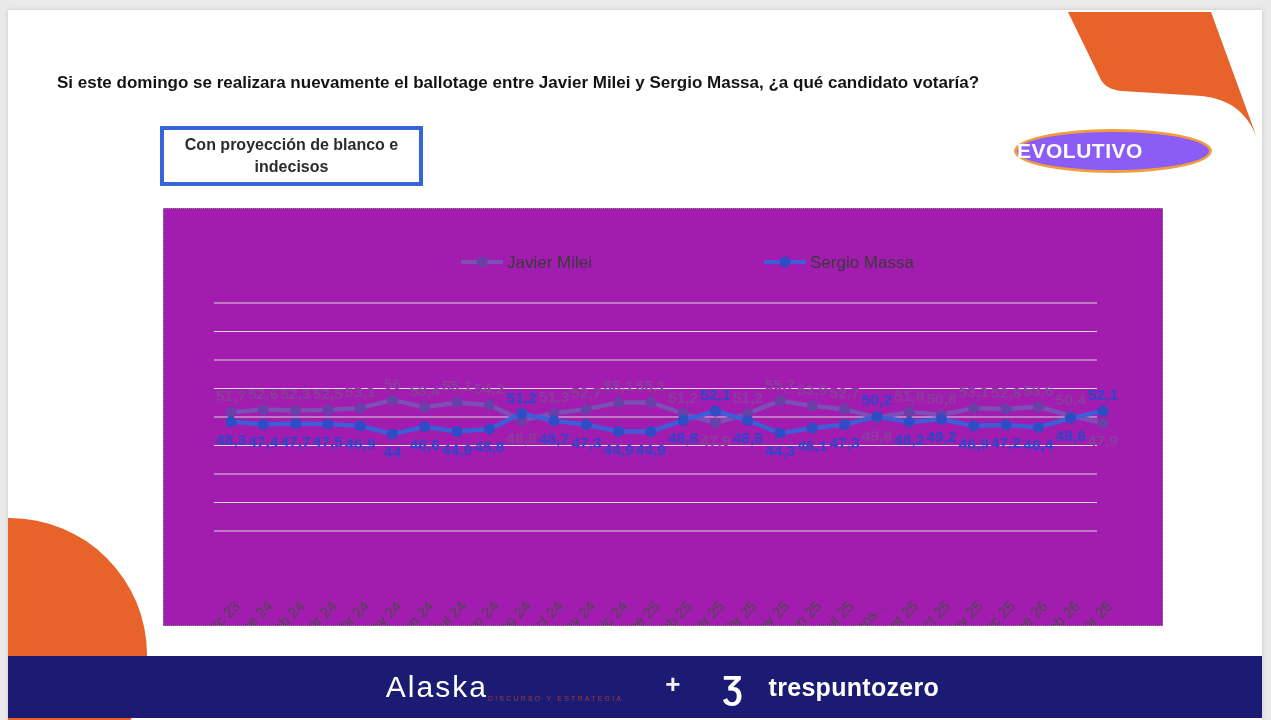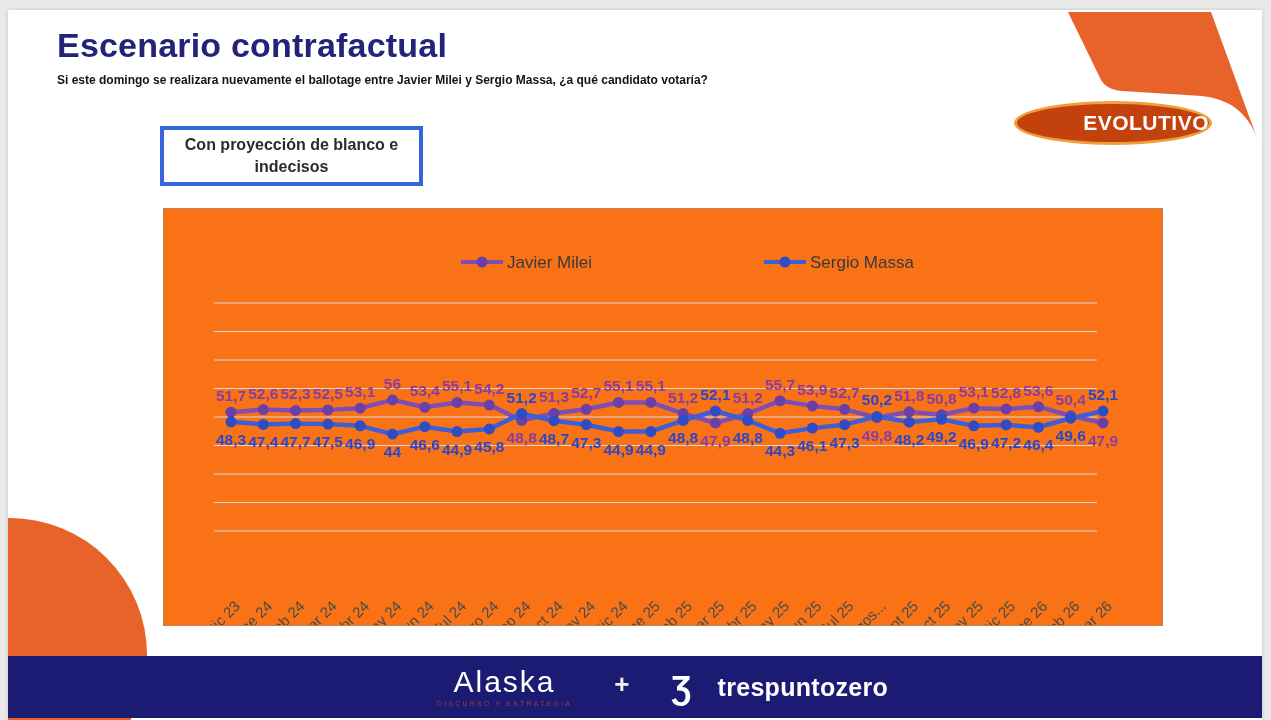--- a/index.html
+++ b/index.html
@@ -6,69 +6,68 @@
   html,body { width:1271px; height:720px; background:#e9e9e9; font-family:"Liberation Sans", sans-serif; overflow:hidden; }
   .slide {
     position:absolute; left:8px; top:10px; width:1254px; height:710px;
     background:#ffffff; overflow:hidden; box-shadow:0 0 4px rgba(0,0,0,.15);
   }
   .title {
     position:absolute; left:49px; top:16px; font-size:34px; font-weight:bold;
     color:#23237a; letter-spacing:0.2px;
   }
   .subtitle {
-    position:absolute; left:49px; top:63px; font-size:12px; font-weight:600;
+    position:absolute; left:49px; top:63px; font-size:17px; font-weight:600;
     color:#141414; width:950px;
   }
   .filter-box {
     position:absolute; left:152px; top:116px; width:263px; height:60px;
     border:4px solid #3465d9; background:#fff; display:flex; align-items:center; justify-content:center;
     text-align:center; padding:4px 10px;
   }
   .filter-box span { font-size:16px; font-weight:bold; color:#2b2b2b; line-height:1.4; }
   .badge {
-    position:absolute; left:1006px; top:91px; width:198px; height:44px;
-    background:#c2410c; border:3px solid #f09d3c; border-radius:50%;
-    display:flex; align-items:center; justify-content:flex-end;
+    position:absolute; left:1006px; top:119px; width:198px; height:44px;
+    background:#8b5cf6; border:3px solid #f09d3c; border-radius:50%;
+    display:flex; align-items:center; justify-content:flex-start;
   }
   .badge span { color:#fdfdfd; font-size:21px; font-weight:600; letter-spacing:0.5px; }
   .swoosh { position:absolute; right:0; top:0; width:232px; height:135px; }
   .corner-circle {
     position:absolute; left:-135px; top:508px; width:274px; height:274px;
     border-radius:50%; background:#e8632a;
   }
   .chart-box {
     position:absolute; left:155px; top:198px; width:1000px; height:418px;
-    border:1px dotted #8a8a8a; background:#f97316;
+    border:1px dotted #8a8a8a; background:#a21caf;
   }
   .chart-box svg { display:block; }
   .footer {
     position:absolute; left:0; top:646px; width:1254px; height:62px;
     background:#1b1b74; display:flex; align-items:center; justify-content:center;
   }
   .footer-inner { display:flex; align-items:center; margin-left:55px; }
-  .brand1 { display:flex; flex-direction:column; align-items:center; }
+  .brand1 { display:flex; align-items:flex-end; }
   .brand1-name { color:#fff; font-size:30px; font-weight:500; letter-spacing:2px; line-height:1; }
   .brand1-sub { color:#a03b3b; font-size:7px; letter-spacing:2.2px; margin-top:3px; }
   .plus { color:#f3efe9; font-size:26px; font-weight:600; margin:0 42px 6px 42px; }
   .brand2 { display:flex; align-items:center; color:#fff; }
   .brand2-glyph { font-size:33px; font-weight:bold; margin-right:3px; line-height:1; }
   .brand2-name { font-size:25px; font-weight:bold; letter-spacing:0.3px;margin-left:23px; }
 </style>
 </head>
 <body>
 
 <div class="slide">
 
   <svg class="swoosh" viewBox="0 0 232 135">
     <path d="M 38,2 L 181,2 L 227,128 C 217,101 198,89 172,86 L 92,81 C 80,80 74,75 71,70 Z" fill="#e8632a"></path>
   </svg>
   <div class="corner-circle"></div>
 
-  <div class="title">Escenario contrafactual</div>
   <div class="subtitle">Si este domingo se realizara nuevamente el ballotage entre Javier Milei y Sergio Massa, ¿a qué candidato votaría?</div>
 
   <div class="filter-box">
     <span>Con proyección de blanco e indecisos</span>
   </div>
 
   <div class="badge">
     <span>EVOLUTIVO</span>
   </div>
 

